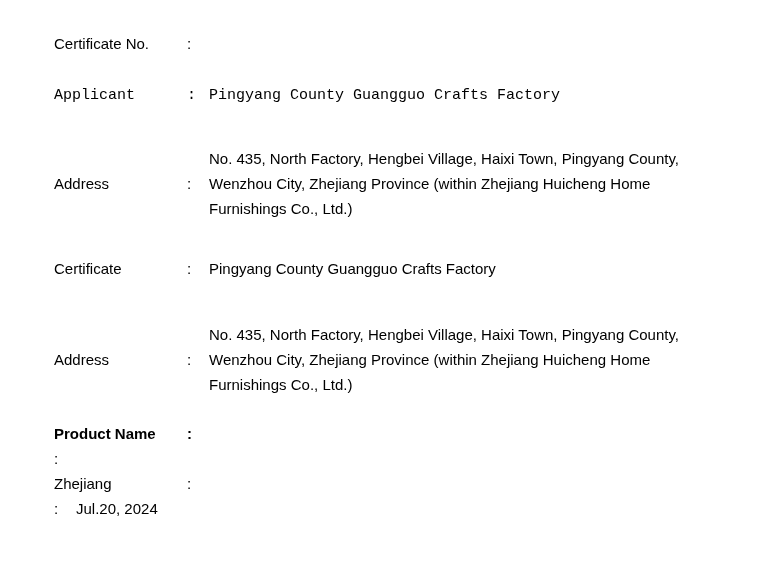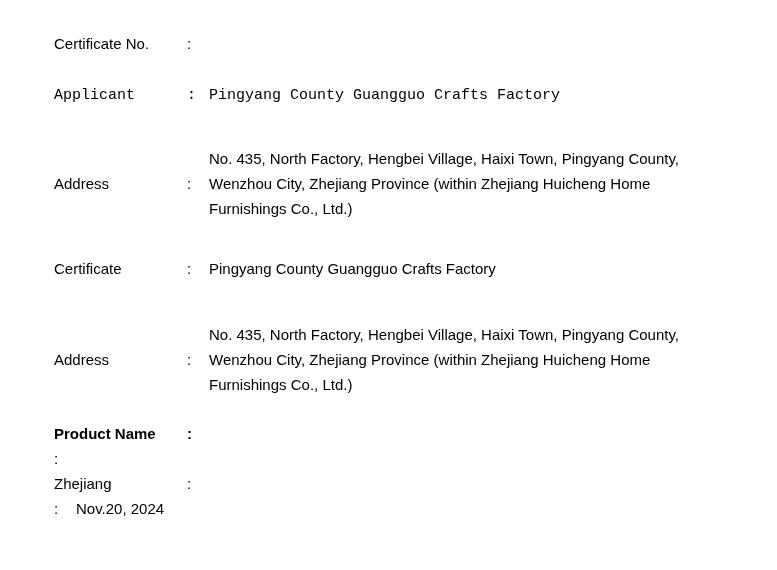--- a/index.html
+++ b/index.html
@@ -95,16 +95,16 @@
     <span class="colon">:</span>
   </div>
 
   <div class="row">
     <span class="label">Zhejiang</span>
     <span class="colon">:</span>
   </div>
 
   <div class="row">
     <span class="colon">:</span>
-    <span class="value">Nov.20, 2024</span>
+    <span class="value">Jul.20, 2024</span>
   </div>
 
 </div>
 
 </body></html>

